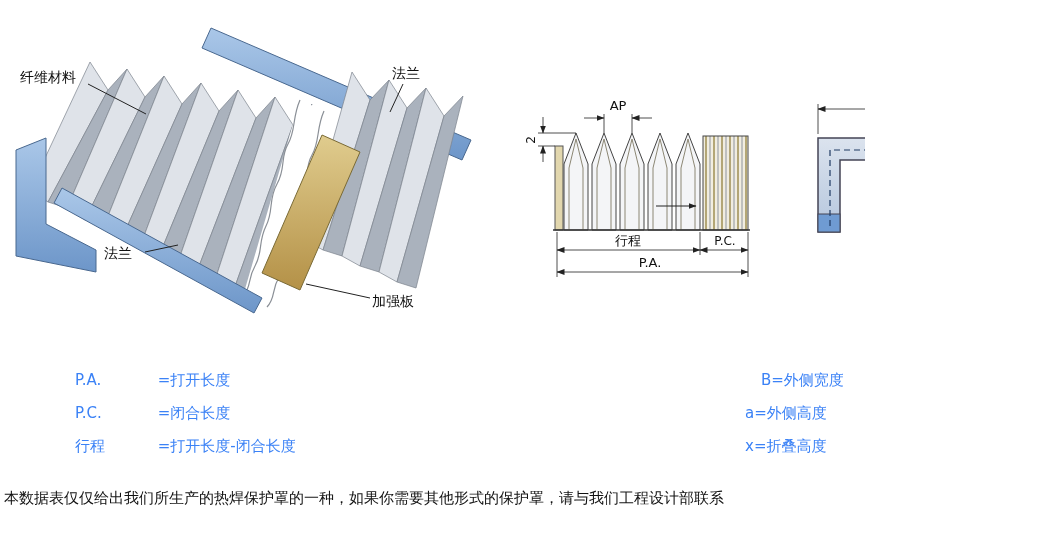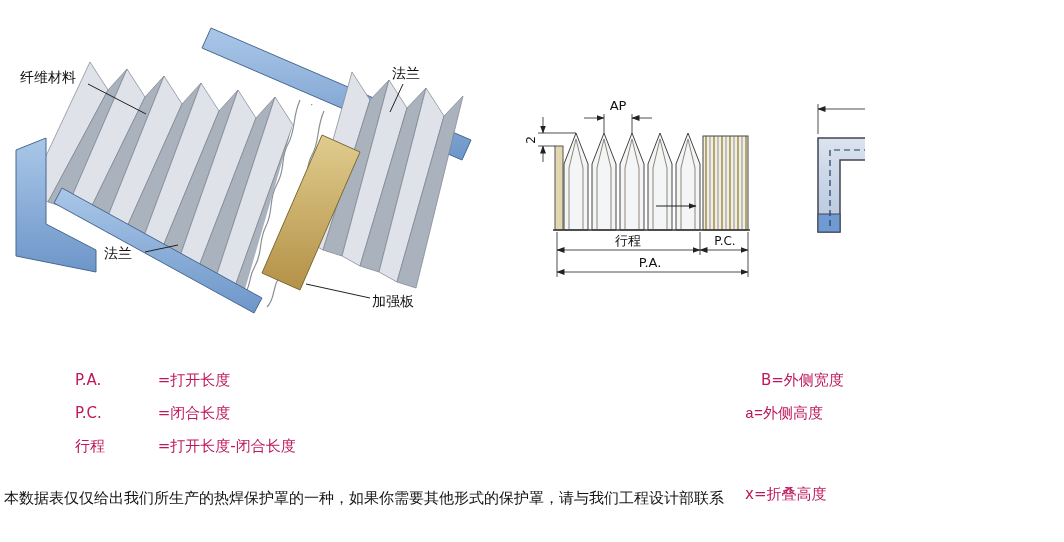--- a/index.html
+++ b/index.html
@@ -1,20 +1,20 @@
 <!DOCTYPE html>
 <html><head>
 <meta charset="utf-8">
 <style>
   body{margin:0;background:#ffffff;}
   .page{position:relative;width:865px;height:542px;background:#ffffff;
         font-family:"DejaVu Sans","Liberation Sans",sans-serif;color:#111;overflow:hidden;}
   .diagram-svg{position:absolute;left:0;top:0;}
   .diagram-svg text{font-family:"DejaVu Sans","Liberation Sans",sans-serif;fill:#111;}
-  .legend-row{position:absolute;font-size:15px;white-space:nowrap;color:#be185d;}
+  .legend-row{position:absolute;font-size:15px;white-space:nowrap;color:#3b82f6;}
   .legend-term{display:inline-block;width:78px;}
   .footnote{position:absolute;left:4px;top:489px;font-size:15px;white-space:nowrap;color:#111;}
 </style>
 </head>
 <body>
 
 <div class="page">
 
   <svg class="diagram-svg" width="1064" height="542" viewBox="0 0 1064 542">
     <defs>
@@ -192,23 +192,23 @@
       <span class="legend-term">P.C.</span>
       <span class="legend-desc">=闭合长度</span>
     </div>
     <div class="legend-row" style="left:75px;top:437px;">
       <span class="legend-term">行程</span>
       <span class="legend-desc">=打开长度-闭合长度</span>
     </div>
     <div class="legend-row" style="left:745px;top:371px;margin-left:16px;">
       <span>B=外侧宽度</span>
     </div>
-    <div class="legend-row" style="left:745px;top:404px;font-family:Liberation Mono, monospace;">
+    <div class="legend-row" style="left:745px;top:404px;">
       <span>a=外侧高度</span>
     </div>
-    <div class="legend-row" style="left:745px;top:437px;margin-top:48px;">
+    <div class="legend-row" style="left:745px;top:437px;">
       <span>x=折叠高度</span>
     </div>
   </div>
 
   <div class="footnote">本数据表仅仅给出我们所生产的热焊保护罩的一种，如果你需要其他形式的保护罩，请与我们工程设计部联系</div>
 
 </div>
 
 </body></html>

